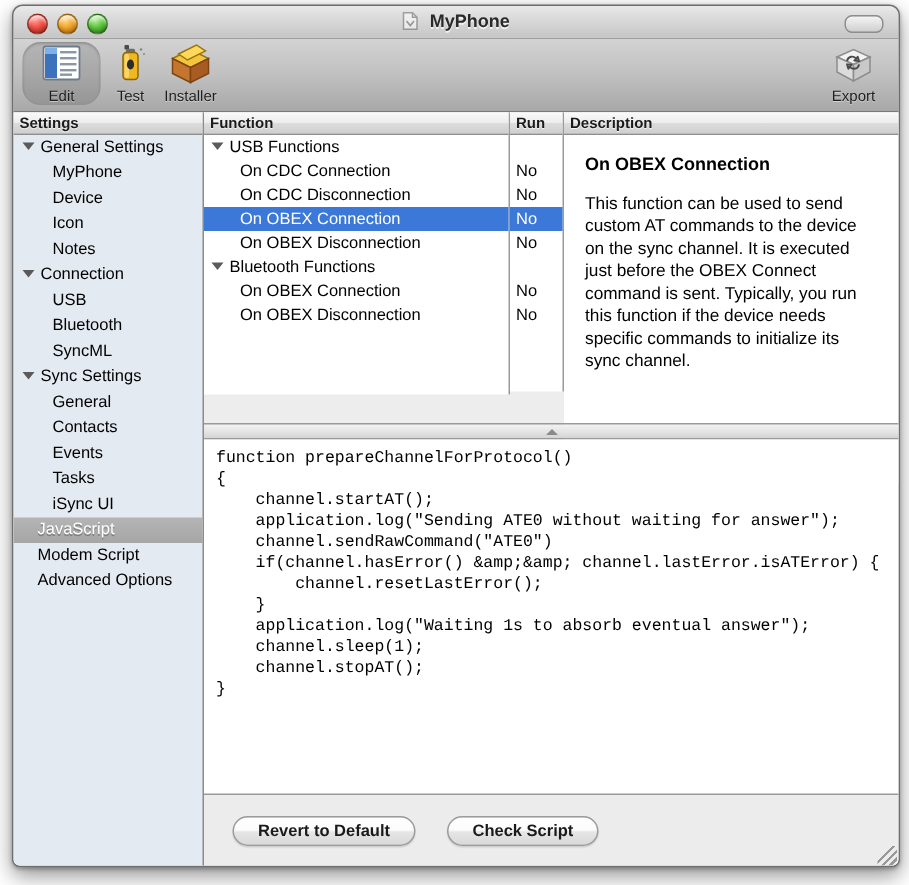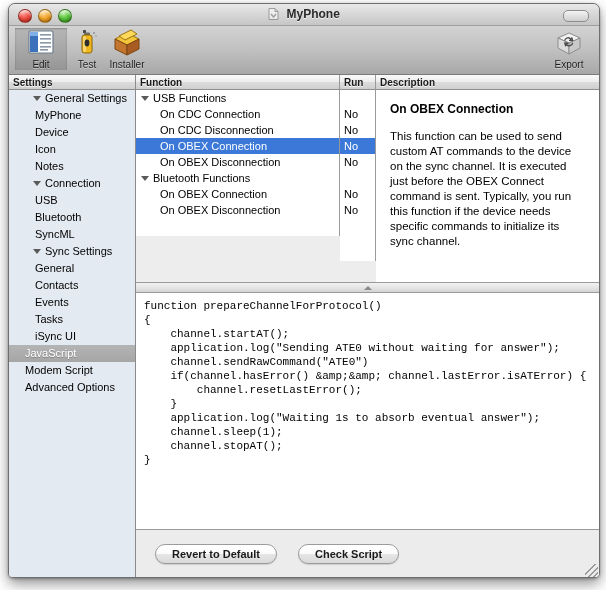--- a/index.html
+++ b/index.html
@@ -91,21 +91,21 @@
     text-shadow: 0 1px 0 rgba(255,255,255,0.45);
   }
   .tb-item .tb-glyph {
     display: block;
     height: 30px;
     margin: 0 auto 1px auto;
     width: 32px;
   }
   .tb-item.selected {
     background: rgba(0,0,0,0.13);
-    border-radius: 0;
+    border-radius: 12px;
     box-shadow: inset 0 1px 2px rgba(0,0,0,0.25);
   }
   #tb-edit      { left: 6px; }
   #tb-test      { left: 52px; }
   #tb-installer { left: 88px; width: 60px; }
   #tb-export    { right: 4px; }
 
   
   #content {
     position: relative;
@@ -137,21 +137,21 @@
     white-space: nowrap;
   }
   .side-row {
     height: 17px;
     line-height: 17px;
     font-size: 11px;
     color: #000;
     white-space: nowrap;
     overflow: hidden;
   }
-  .side-row.group { padding-left: 24px; font-weight: normal; }
+  .side-row.group { padding-left: 6px; font-weight: normal; }
   .side-row.child { padding-left: 26px; }
   .side-row.flat  { padding-left: 16px; }
   .side-row.selected {
     background: linear-gradient(to bottom, #b4b4b4, #a6a6a6);
     color: #ffffff;
     text-shadow: 0 1px 0 rgba(0,0,0,0.25);
   }
   .disclosure {
     display: inline-block;
     width: 0; height: 0;
@@ -160,21 +160,21 @@
     border-left: 4px solid transparent;
     border-right: 4px solid transparent;
     border-top: 5px solid #5a5a5a;
   }
 
   
   #func-pane {
     position: absolute;
     left: 127px; top: 0;
     width: 204px;
-    height: 161px;
+    height: 188px;
     background: #ffffff;
     border-right: 1px solid #9a9a9a;
     box-sizing: border-box;
   }
   #run-pane {
     position: absolute;
     left: 331px; top: 0;
     width: 36px;
     height: 186px;
     background: #ffffff;

